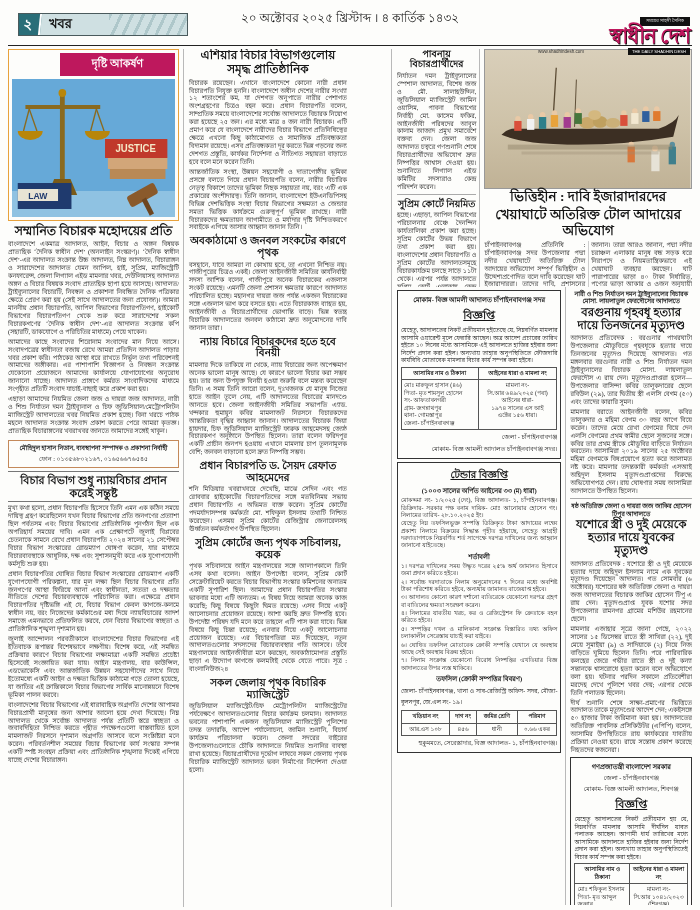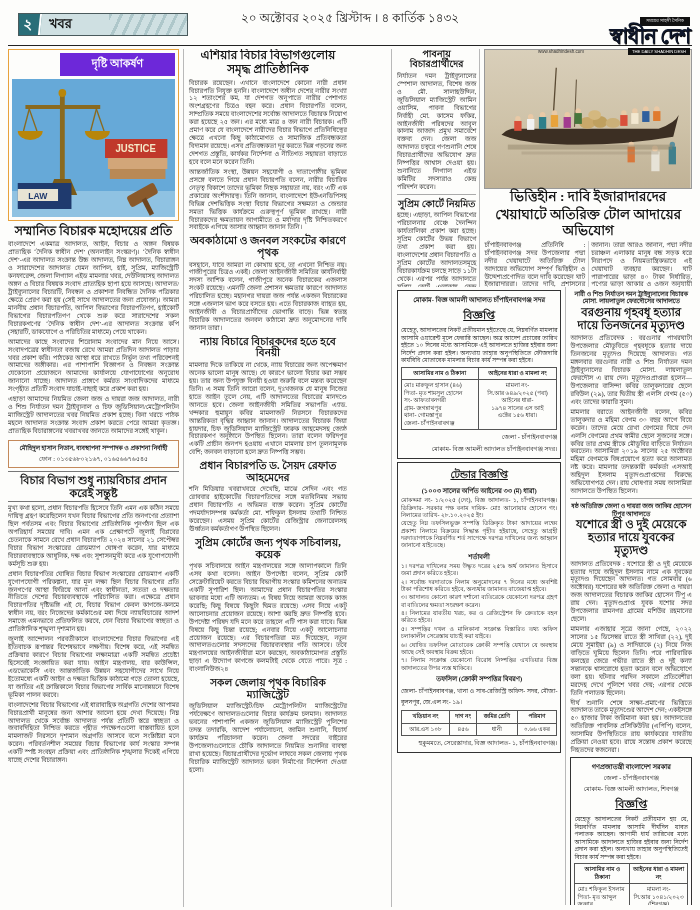--- a/index.html
+++ b/index.html
@@ -24,40 +24,40 @@
     width:24px; height:23px; background:#2a6e78; color:#fff; font-weight:bold;
     font-size:14px; display:flex; align-items:center; justify-content:center;
     transform:skewX(-6deg); margin-left:-2px; border-right:2px solid #fff;
   }
   .section-label{ font-size:13px; font-weight:bold; padding-left:8px; color:#111; z-index:1;}
   .dateline{ position:absolute; left:0; right:0; top:5px; text-align:center; line-height:1.25;}
   .dateline .day{ font-size:9px; font-weight:bold; }
   .dateline .date{ font-size:12px; }
   .logo{ position:absolute; right:2px; top:2px; width:152px; text-align:right; }
   .logo .tagline{ display:inline-block; background:#111; color:#fff; font-size:4.5px; padding:1px 6px; font-family:"Liberation Sans",sans-serif;}
-  .logo .brand{ font-size:21px; font-weight:900; letter-spacing:-1px; line-height:1.0; color:#0f172a;
+  .logo .brand{ font-size:21px; font-weight:900; letter-spacing:-1px; line-height:1.0; color:#be185d;
     text-shadow:0.6px 0.6px 0 #0a0a0a; }
   .logo .underrow{ display:flex; justify-content:space-between; align-items:center; margin-top:1px;}
   .logo .url{ font-size:4.5px; color:#333; font-family:"Liberation Sans",sans-serif;}
   .logo .eng{ background:#111; color:#fff; font-size:4.2px; padding:1px 4px; font-family:"Liberation Sans",sans-serif;}
 
   
   .content{ display:flex; height:858px; overflow:hidden; }
   .col1{ width:186px; padding-right:4px; overflow:hidden;}
   .col2{ width:178px; border-left:1px solid #b9b9b9; padding:0 4px 0 5px; overflow:hidden;}
   .col34{ width:320px; border-left:1px solid #b9b9b9; padding-left:5px; overflow:hidden;margin-left:40px;}
 
   .para{ font-size:6.4px; line-height:1.24; text-align:justify; margin-bottom:2px; }
   .h-main{ font-size:12.5px; font-weight:bold; text-align:center; line-height:1.15; margin:3px 0 2px;}
   .h-sub{ font-size:10.5px; font-weight:bold; text-align:center; line-height:1.1; margin:4px 0 2px;}
   .h-ruled{ border-top:1px solid #777; border-bottom:1px solid #777; padding:2px 0; }
 
   
   .attention{ border:1.6px solid #e8a23c; padding:3px; margin-bottom:3px;}
-  .attention .bar{ background:#6d28d9; color:#fff; font-weight:bold; font-size:11px;
+  .attention .bar{ background:#be185d; color:#fff; font-weight:bold; font-size:11px;
     text-align:center; padding:2px 0; margin-bottom:3px;margin-left:48px;}
   .attention svg{ display:block; width:100%; height:138px;}
 
   .contact-box{ border:1px solid #c4895a; text-align:center; padding:2px 1px; margin:3px 0;}
   .contact-box .l1{ font-size:6.2px; font-weight:bold;}
   .contact-box .l2{ font-size:6.2px; }
 
   
   .toprow{ display:flex; height:238px; overflow:hidden;}
   .col3top{ width:88px; padding-right:3px; overflow:hidden;}

